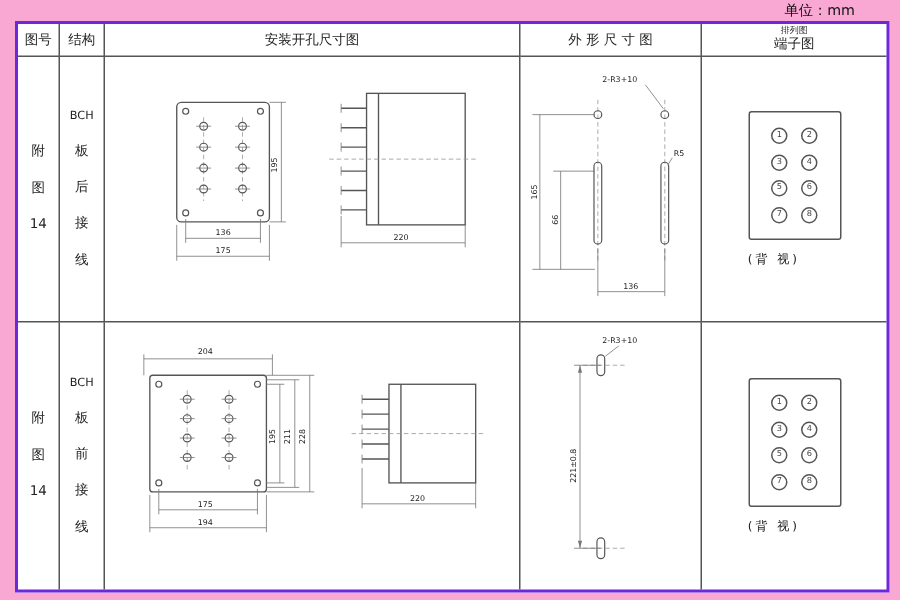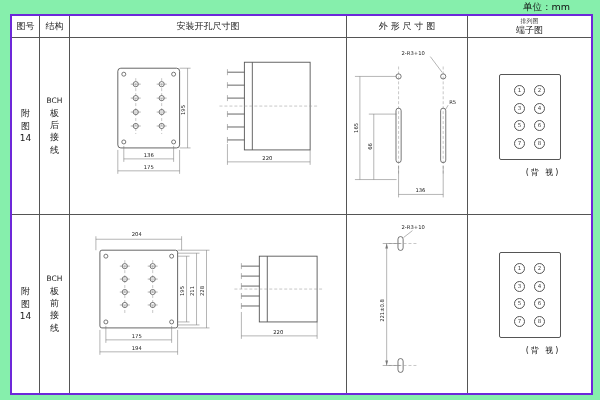--- a/index.html
+++ b/index.html
@@ -1,40 +1,40 @@
 <!DOCTYPE html>
 <html><head>
 <meta charset="utf-8">
 <style>
   html,body { margin:0; padding:0; background:#ffffff; }
   .page {
-    position:relative; width:600px; height:400px; background:#86efac;
+    position:relative; width:600px; height:400px; background:#f9a8d4;
     font-family:"DejaVu Sans","Liberation Sans",sans-serif; color:#222;
     overflow:hidden;
   }
   .unit { position:absolute; top:1px; right:30px; font-size:9.5px; color:#111; }
   .tbl {
     position:absolute; left:10px; top:14px; width:579px; height:377px;
     border:2px solid #6d28d9; background:#fff;
     display:grid;
     grid-template-columns:28px 30px 277px 121px 1fr;
     grid-template-rows:22px 177px 1fr;
   }
   .c { border-right:1px solid #555; border-bottom:1px solid #555;
        display:flex; align-items:center; justify-content:center;
        overflow:hidden; box-sizing:border-box; }
   .lc { border-right:none; }
   .lr { border-bottom:none; }
   .hdr { font-size:9px; white-space:nowrap; }
   .hdr2 { display:flex; flex-direction:column; align-items:center; line-height:1.15; }
   .hdr2 .sub { font-size:6px; color:#333; }
-  .vtext { display:flex; flex-direction:column; align-items:center; gap:2px;
+  .vtext { display:flex; flex-direction:column; align-items:center; gap:14px;
            font-size:9px; line-height:1.15; }
   .vtext .bch { font-size:7.5px; letter-spacing:0; }
-  .termwrap { display:flex; flex-direction:column; align-items:flex-end; gap:7px; }
+  .termwrap { display:flex; flex-direction:column; align-items:flex-start; gap:7px; }
   .termbox { width:62px; height:86px; border:1px solid #555; border-radius:2px;
              display:grid; grid-template-columns:1fr 1fr;
              padding:7px 10px; box-sizing:border-box;
              align-items:center; justify-items:center; background:#fff; }
   .pin { width:9px; height:9px; border:1px solid #555; border-radius:50%;
          font-size:5.5px; line-height:9px; text-align:center; color:#444;
          display:flex; align-items:center; justify-content:center; }
   .backview { font-size:8px; letter-spacing:2px; color:#222; }
   svg { display:block; }
   .ln   { stroke:#555; fill:none; stroke-width:0.9; }

